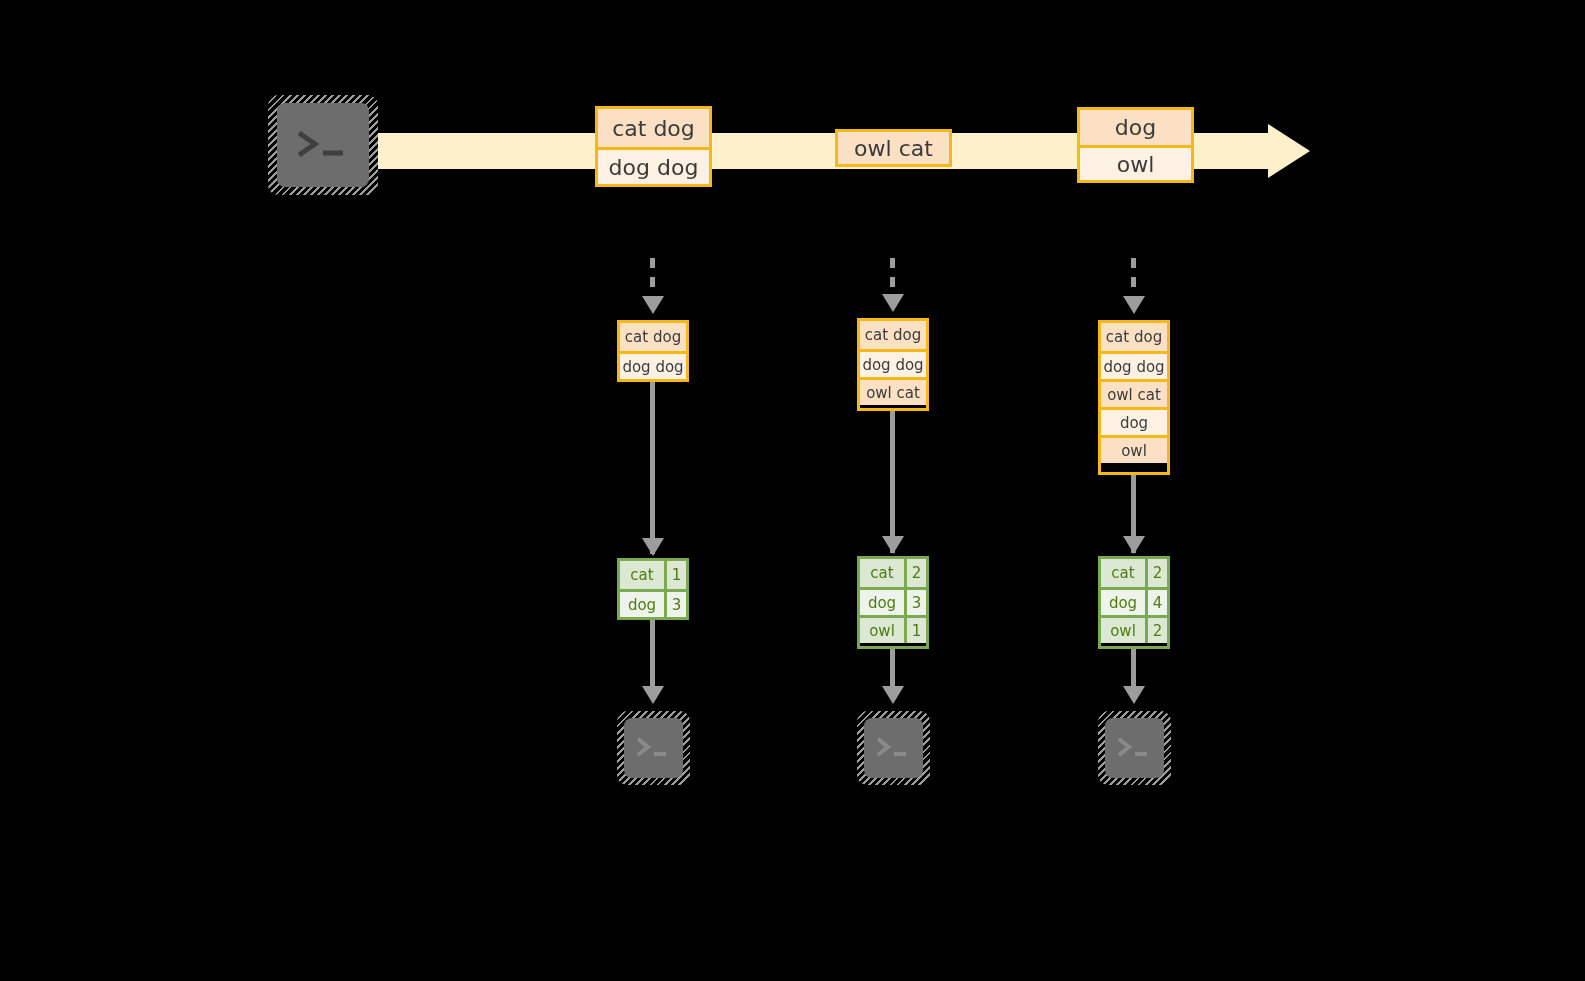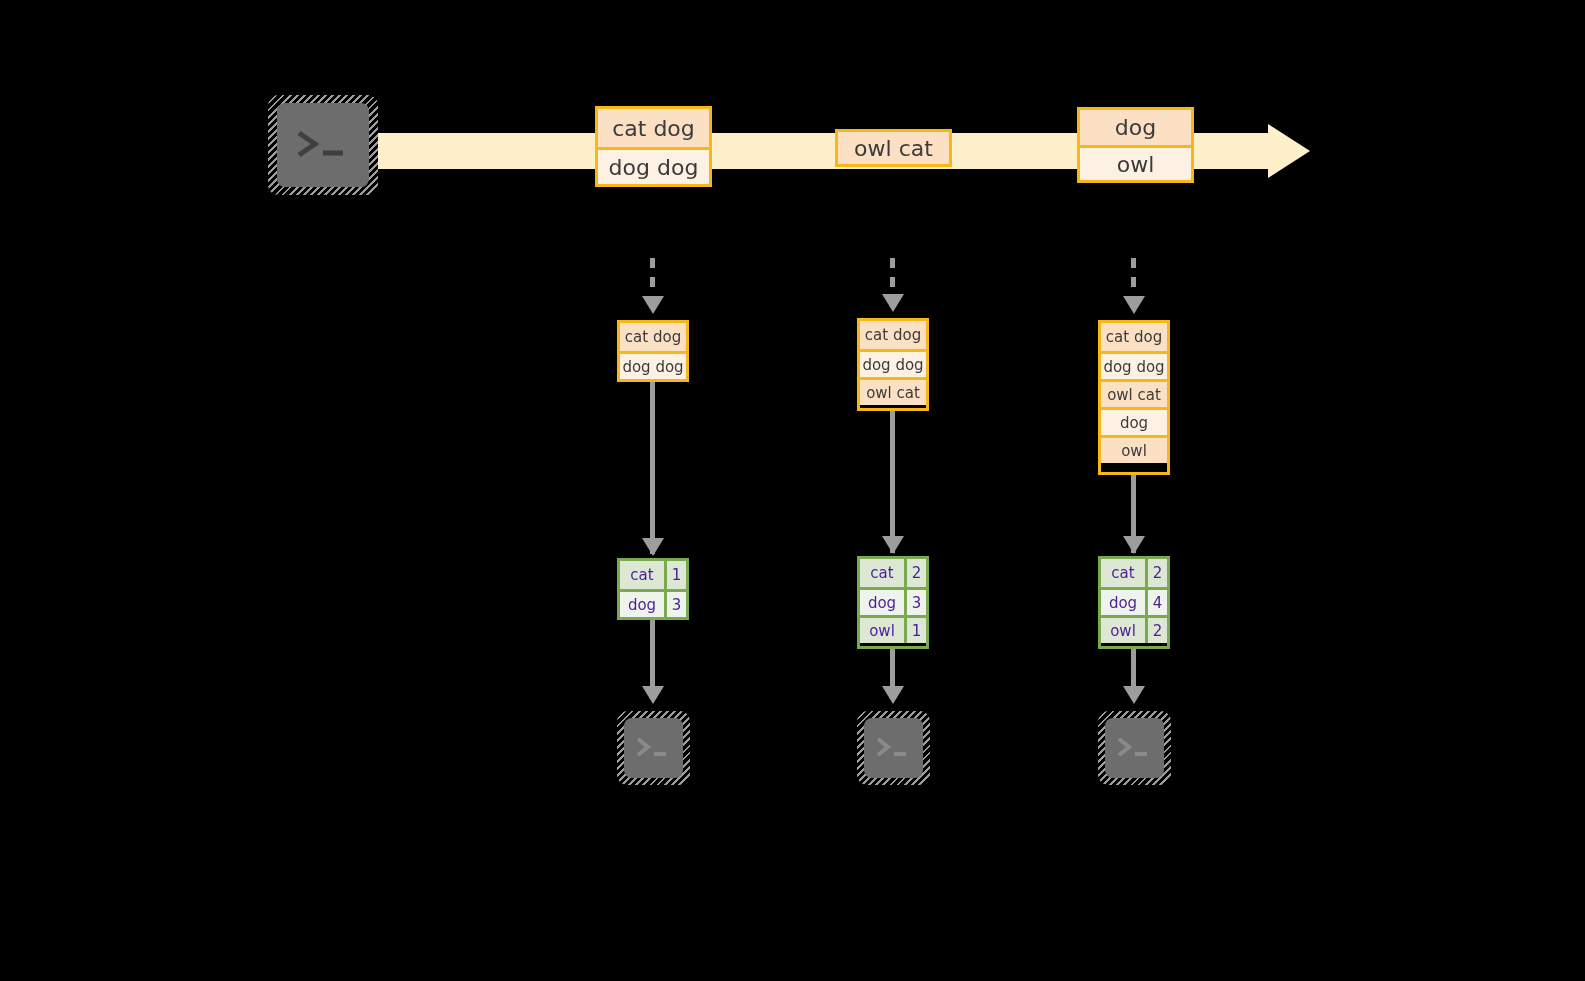--- a/index.html
+++ b/index.html
@@ -27,21 +27,21 @@
   .obox .r + .r{border-top:3px solid #f5b816;}
   .fillA{background:#fbe0c4;}
   .fillB{background:#fdf1e3;}
 
   
   .gbox{position:absolute;box-sizing:border-box;border:3px solid #7aa94f;
         display:flex;flex-direction:column;}
   .gbox .gr{box-sizing:border-box;display:flex;}
   .gbox .gr + .gr{border-top:3px solid #7aa94f;}
   .gbox .gc{box-sizing:border-box;display:flex;align-items:center;
-        justify-content:center;color:#4c1d95;text-align:center;}
+        justify-content:center;color:#4d7c0f;text-align:center;}
   .gbox .gc.num{border-left:3px solid #7aa94f;}
   .gfillA{background:#dce8d3;}
   .gfillB{background:#eef3eb;}
 
   
   .vline{position:absolute;background:#9d9d9d;width:5px;}
   .vdash{position:absolute;width:5px;
      background:repeating-linear-gradient(to bottom,#9d9d9d 0 10px,transparent 10px 19px);}
   .ahead{position:absolute;width:0;height:0;
      border-left:11px solid transparent;border-right:11px solid transparent;

